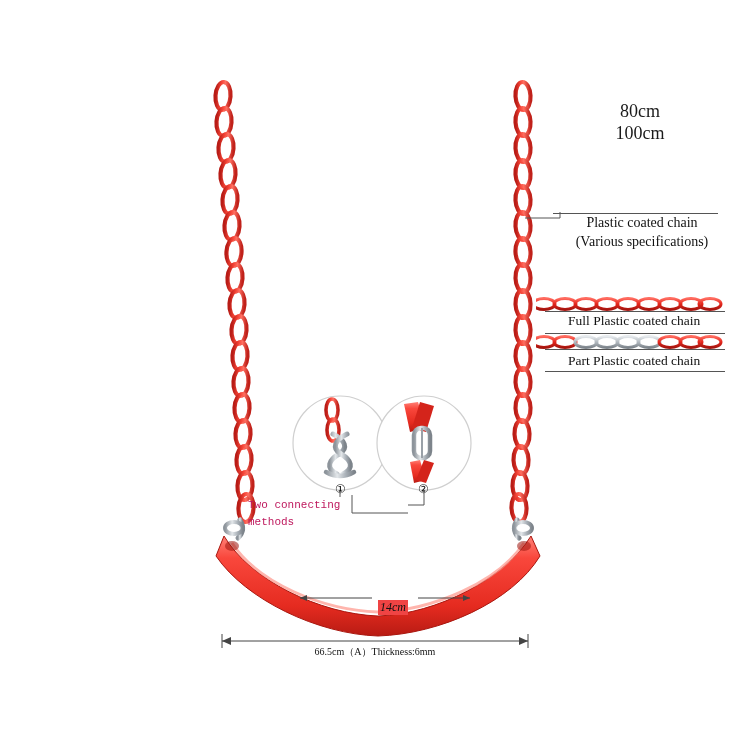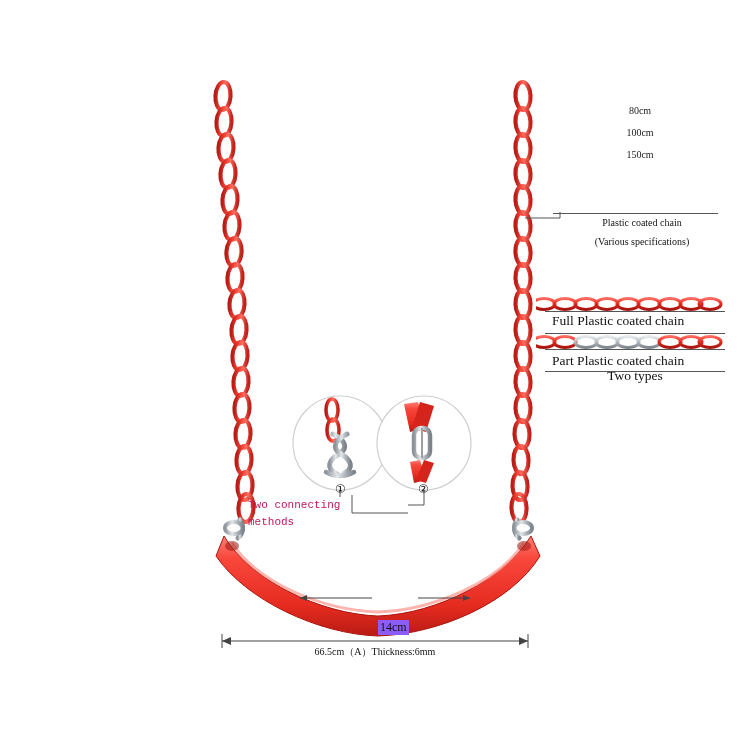--- a/index.html
+++ b/index.html
@@ -20,44 +20,45 @@
   .abs { position: absolute; }
 
   
   .spec-list {
     position: absolute;
     left: 560px;
     top: 100px;
     width: 160px;
     text-align: center;
     font-family: "Liberation Serif", serif;
-    font-size: 10px;
+    font-size: 18px;
     color: #1a1a1a;
     line-height: 22px;
   }
   .spec-list div { white-space: nowrap; }
 
   .chain-caption {
     position: absolute;
     left: 552px;
     top: 213px;
     width: 180px;
     text-align: center;
     font-family: "Liberation Serif", serif;
-    font-size: 10px;
+    font-size: 14px;
     color: #111;
     line-height: 19px;
   }
 
   .type-label {
     position: absolute;
     font-family: "Liberation Serif", serif;
     font-size: 13.5px;
     color: #111;
     white-space: nowrap;
+    margin-left: 16px;
   }
 
   .two-types {
     position: absolute;
     left: 545px;
     top: 368px;
     width: 180px;
     text-align: center;
     font-family: "Liberation Serif", serif;
     font-size: 13.5px;
@@ -71,26 +72,27 @@
     width: 105px;
     font-family: Liberation Mono, monospace;
     font-size: 11px;
     color: #be185d;
     line-height: 17px;
   }
 
   .dim-width {
     position: absolute;
     left: 378px;
-    top: 620px;
+    top: 600px;
     font-family: "Liberation Serif", serif;
     font-size: 12px;
     color: #111;
-    background: #8b5cf6;
+    background: #ef4444;
     padding: 0 2px;
+    font-style: italic;
   }
 
   .dim-bottom {
     position: absolute;
     left: 220px;
     top: 645px;
     width: 310px;
     text-align: center;
     font-family: "Liberation Serif", serif;
     font-size: 10px;
@@ -326,21 +328,20 @@
       <line x1="408" y1="505" x2="424" y2="505" stroke="#555" stroke-width="1"></line>
     </g>
   </svg>
 
   <div class="circ-num" style="left:335px;top:482px">①</div>
   <div class="circ-num" style="left:418px;top:482px">②</div>
 
   <div class="spec-list">
     <div>80cm</div>
     <div>100cm</div>
-    <div>150cm</div>
   </div>
 
   <svg class="abs" style="left:500px;top:90px" width="250" height="160">
     <line x1="25" y1="128" x2="60" y2="128" stroke="#555" stroke-width="1"></line>
     <line x1="60" y1="128" x2="60" y2="122" stroke="#555" stroke-width="1"></line>
   </svg>
 
   <div class="rule" style="left:553px;top:213px;width:165px"></div>
 
   <div class="chain-caption">
@@ -424,21 +425,20 @@
   </svg>
 
   <div class="rule" style="left:545px;top:311px;width:180px"></div>
   <div class="type-label" style="left:552px;top:313px">Full Plastic coated chain</div>
   <div class="rule" style="left:545px;top:333px;width:180px"></div>
 
   <div class="rule" style="left:545px;top:349px;width:180px"></div>
   <div class="type-label" style="left:552px;top:353px">Part Plastic coated chain</div>
   <div class="rule" style="left:545px;top:371px;width:180px"></div>
 
-  <div class="two-types">Two types</div>
 
   <div class="connect-label">
     <span>Two connecting</span><br>
     <span>methods</span>
   </div>
 
   <div class="dim-width">14cm</div>
   <div class="dim-bottom">66.5cm（A）Thickness:6mm</div>
 
 </div>

